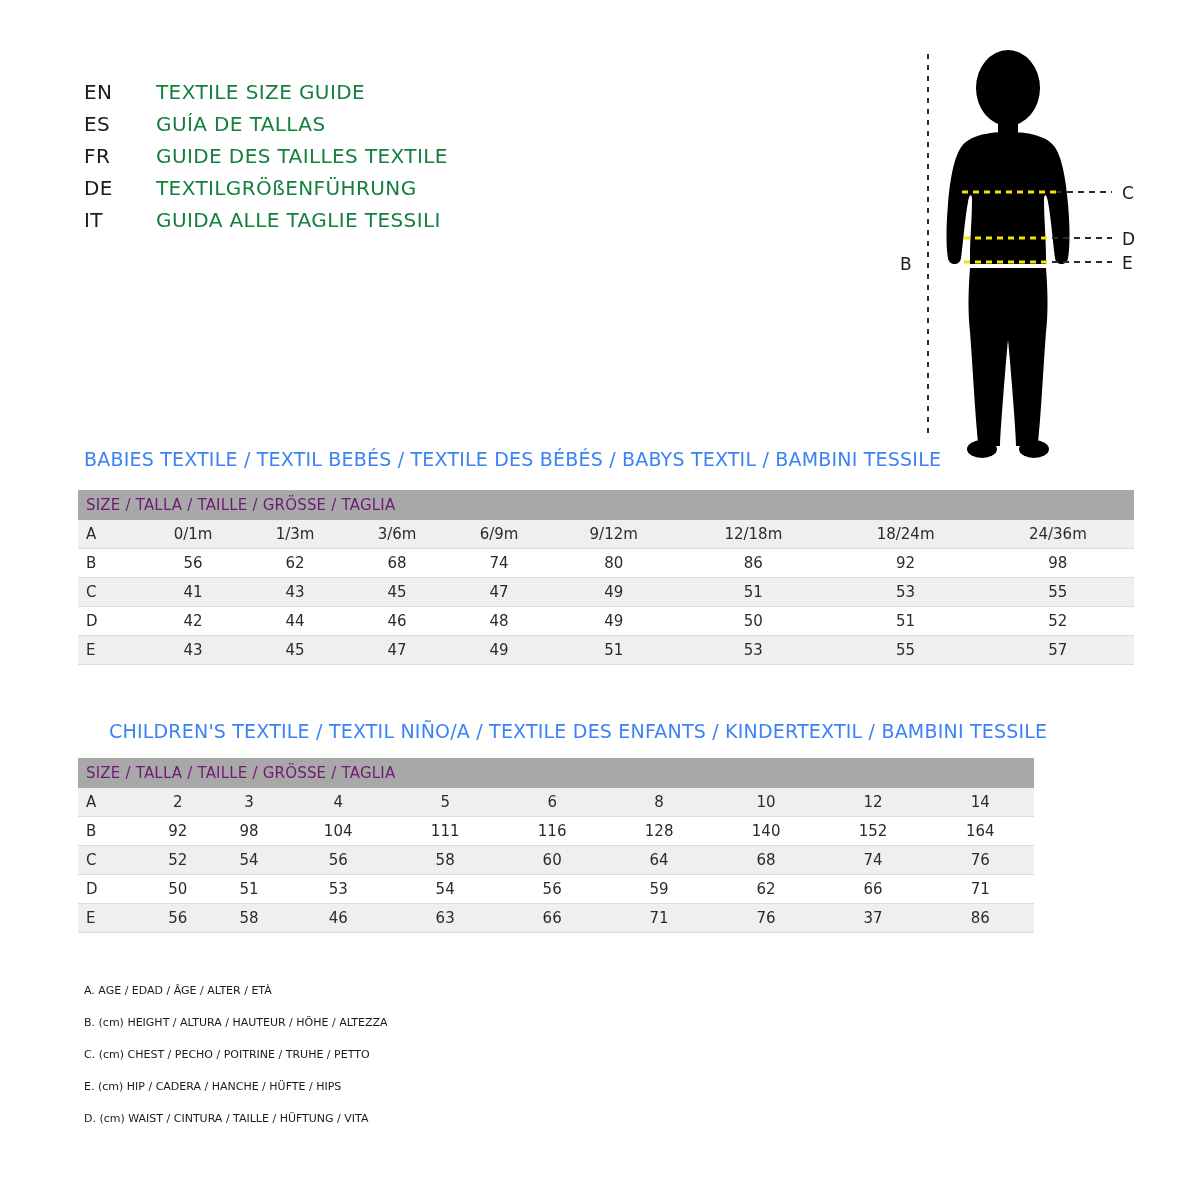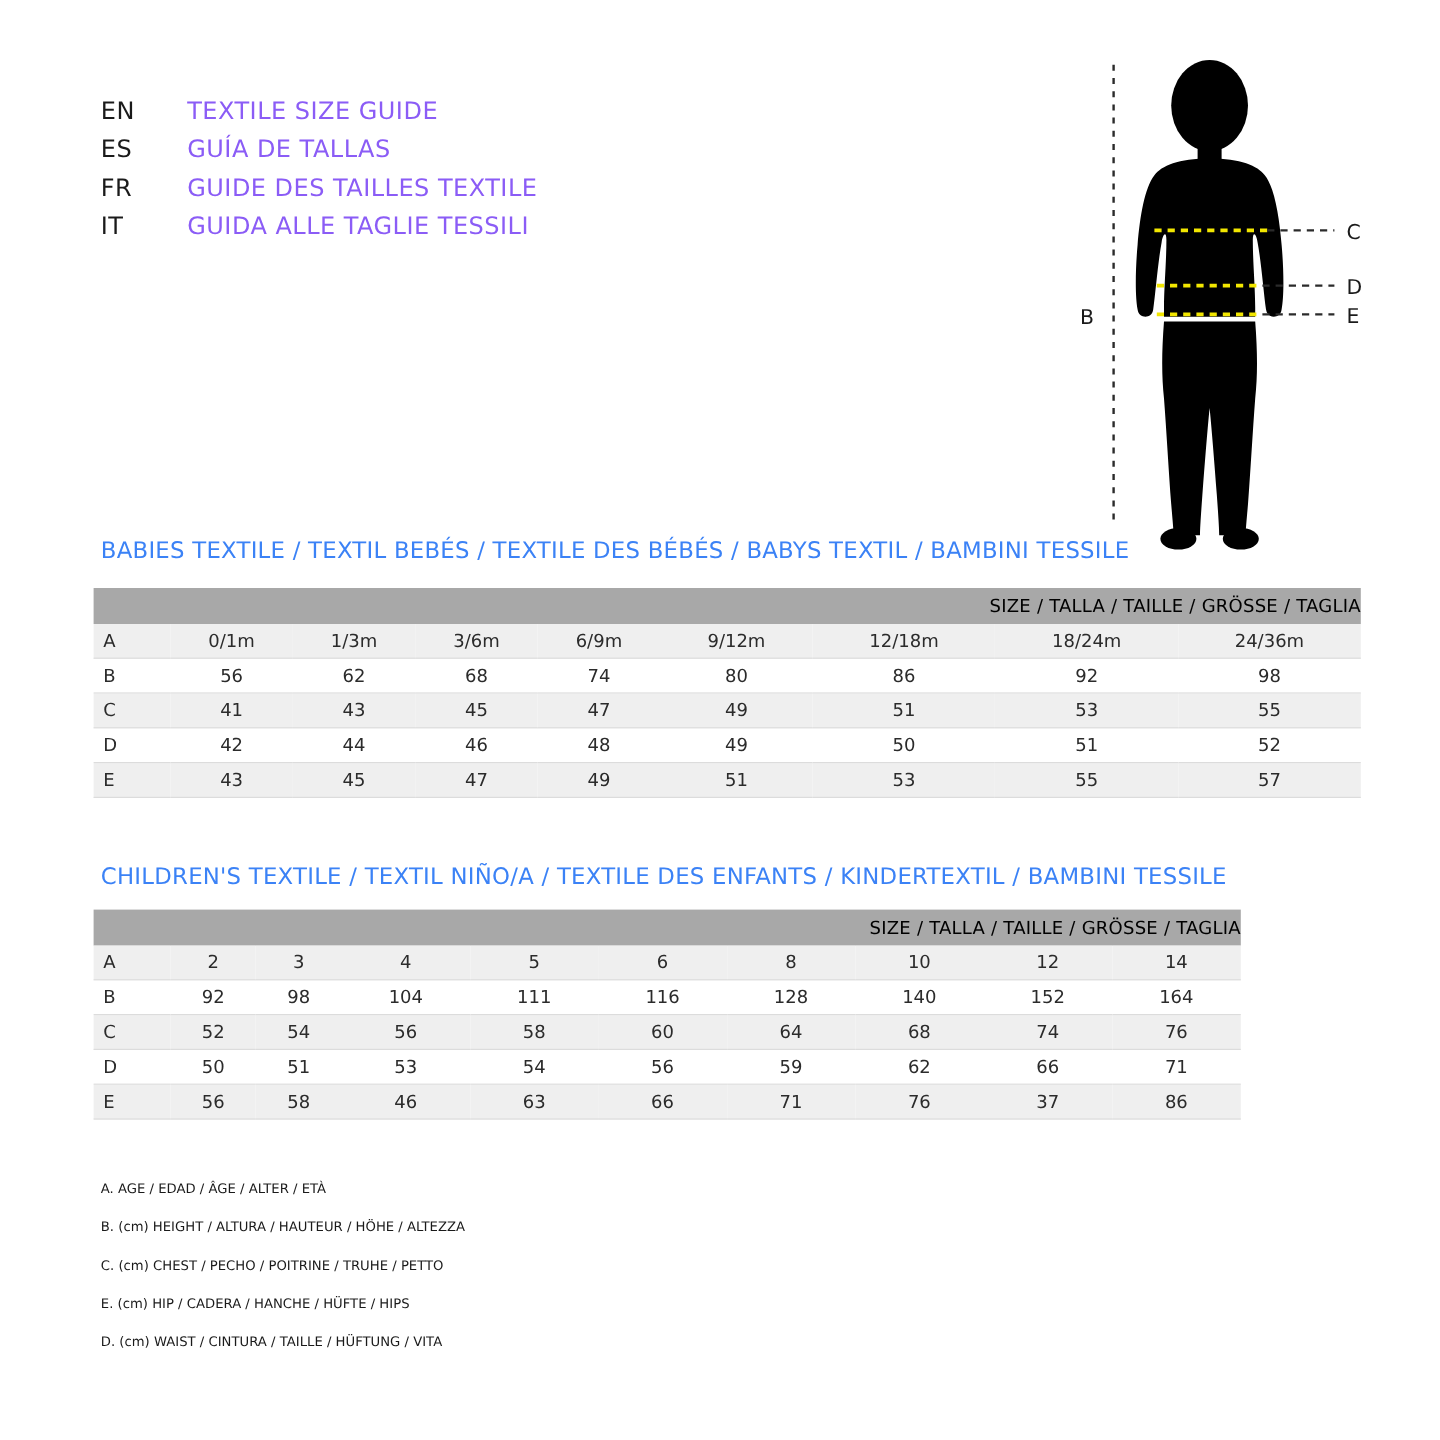--- a/index.html
+++ b/index.html
@@ -30,21 +30,21 @@
   }
   .title-lang {
     width: 72px;
     font-size: 20px;
     letter-spacing: 0.4px;
     color: #1a1a1a;
   }
   .title-text {
     font-size: 20px;
     letter-spacing: 0.4px;
-    color: #8b5cf6;
+    color: #15803d;
     white-space: nowrap;
   }
 
   
   #figure {
     position: absolute;
     left: 860px;
     top: 40px;
     width: 320px;
     height: 420px;
@@ -54,36 +54,36 @@
   
   .section-heading {
     position: absolute;
     left: 84px;
     font-size: 19px;
     letter-spacing: 0.2px;
     color: #3b82f6;
     white-space: nowrap;
   }
   #babies-heading { top: 448px; }
-  #children-heading { top: 720px; }
+  #children-heading { top: 720px; margin-left: 25px; }
 
   
   .size-table {
     position: absolute;
     border-collapse: collapse;
     font-size: 15px;
     color: #2b2b2b;
   }
   #babies-table { left: 78px; top: 490px; width: 1056px; }
   #children-table { left: 78px; top: 758px; width: 956px; }
 
   .size-table thead th {
     background: #a8a8a8;
-    color: #000000;
-    text-align: right;
+    color: #701a75;
+    text-align: left;
     font-weight: normal;
     font-size: 15px;
     padding: 6px 0 6px 8px;
     letter-spacing: 0.2px;
   }
   .size-table tbody tr.odd { background: #efefef; }
   .size-table tbody tr.even { background: #ffffff; }
   .size-table tbody td {
     padding: 5px 0 5px 0;
     text-align: center;
@@ -119,20 +119,24 @@
     <div class="title-lang">EN</div>
     <div class="title-text">TEXTILE SIZE GUIDE</div>
   </div>
   <div class="title-row">
     <div class="title-lang">ES</div>
     <div class="title-text">GUÍA DE TALLAS</div>
   </div>
   <div class="title-row">
     <div class="title-lang">FR</div>
     <div class="title-text">GUIDE DES TAILLES TEXTILE</div>
+  </div>
+  <div class="title-row">
+    <div class="title-lang">DE</div>
+    <div class="title-text">TEXTILGRÖßENFÜHRUNG</div>
   </div>
   <div class="title-row">
     <div class="title-lang">IT</div>
     <div class="title-text">GUIDA ALLE TAGLIE TESSILI</div>
   </div>
 </div>
 
 <div id="figure">
   <svg width="320" height="420" viewBox="0 0 320 420" xmlns="http://www.w3.org/2000/svg">
 

